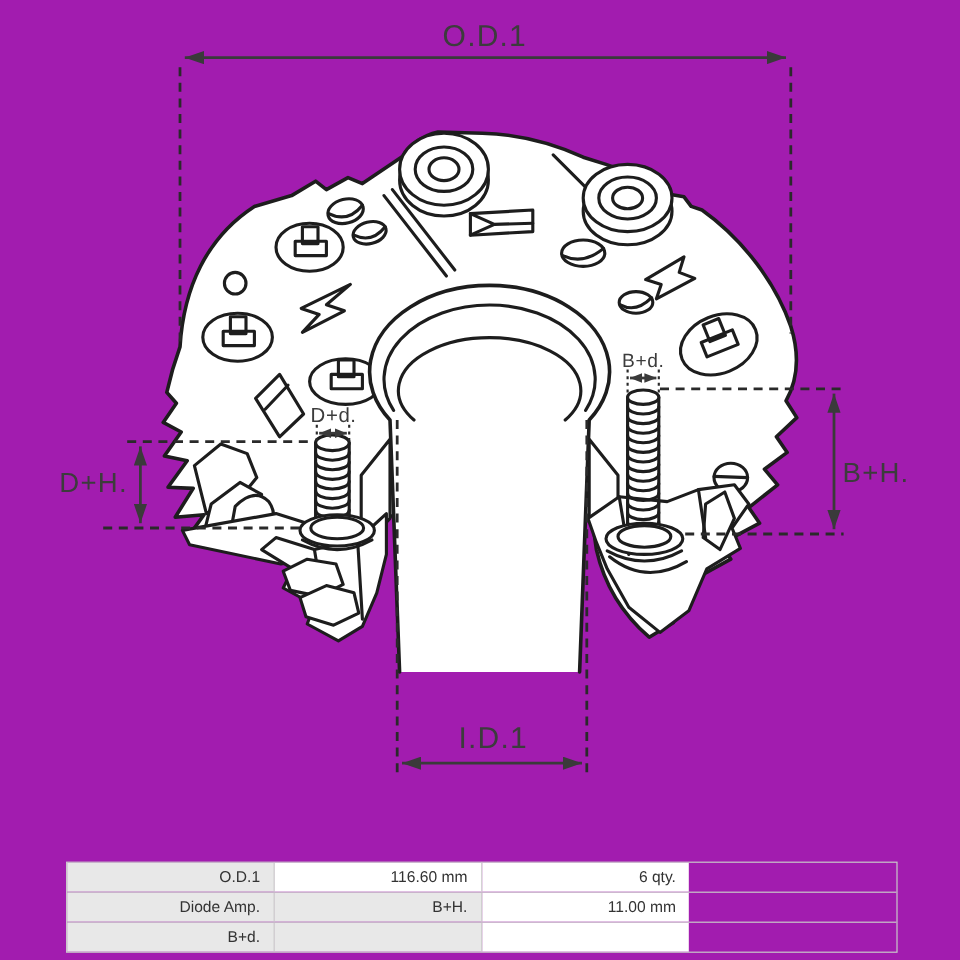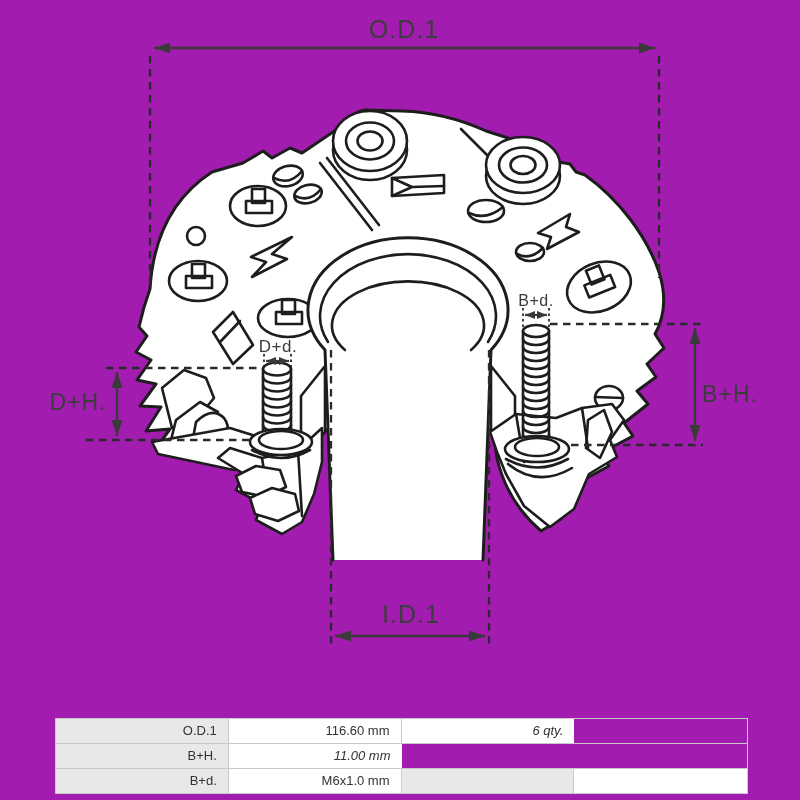--- a/index.html
+++ b/index.html
@@ -18,21 +18,21 @@
   .t-mid{font-size:23px;}
   .t-sm{font-size:17px;letter-spacing:0.5px;}
   .t-xs{font-size:16px;letter-spacing:0.5px;}
   
   .spec-table{position:absolute;left:55px;top:718px;width:691px;
       border:1px solid #c9c9c9;font-size:13px;color:#333;}
   .t-row{display:grid;grid-template-columns:1fr 1fr 1fr 1fr;border-bottom:1px solid #c9c9c9;}
   .t-row:last-child{border-bottom:none;}
   .t-cell{height:24px;line-height:24px;text-align:right;padding-right:11px;
       border-right:1px solid #c9c9c9;overflow:hidden;white-space:nowrap;}
-  .t-cell:last-child{border-right:none;font-style:italic;}
+  .t-cell:last-child{border-right:none;}
   .lbl{background:#e8e8e8;}
   .val{background:#ffffff;padding-left:20px;}
 </style>
 </head>
 <body>
 
 <div id="page">
 
   <div id="drawing">
   <svg width="800" height="712" viewBox="0 0 800 712" xmlns="http://www.w3.org/2000/svg">
@@ -217,24 +217,24 @@
   </svg>
   </div>
 
   <div class="spec-table">
     <div class="t-row">
       <div class="t-cell lbl">O.D.1</div>
       <div class="t-cell val">116.60 mm</div>
       <div class="t-cell val">6 qty.</div>
     </div>
     <div class="t-row">
+      <div class="t-cell lbl">Diode Amp.</div>
       <div class="t-cell lbl">B+H.</div>
       <div class="t-cell val">11.00 mm</div>
     </div>
     <div class="t-row">
       <div class="t-cell lbl">B+d.</div>
-      <div class="t-cell val">M6x1.0 mm</div>
       <div class="t-cell lbl"></div>
       <div class="t-cell val"></div>
     </div>
   </div>
 
 </div>
 
 </body></html>

